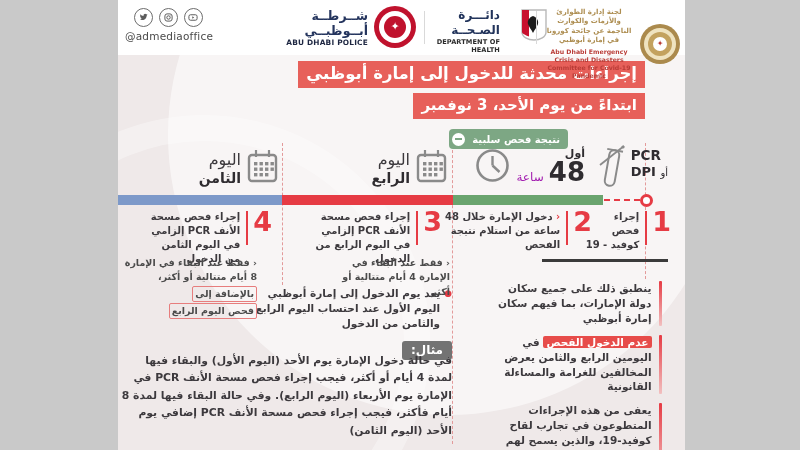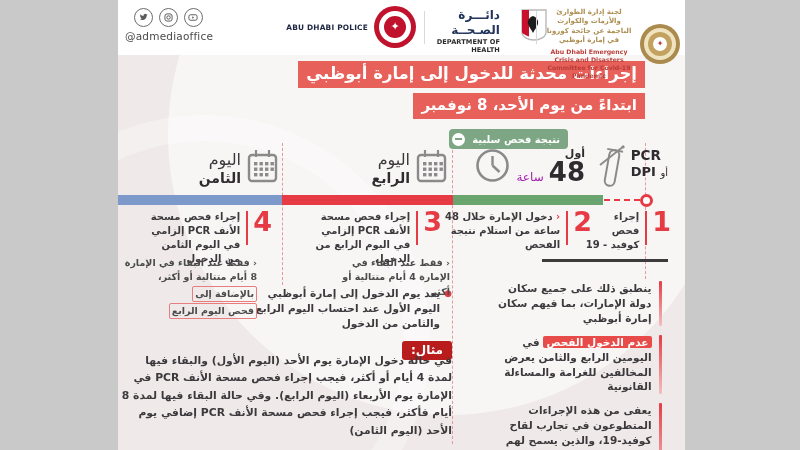--- a/index.html
+++ b/index.html
@@ -113,21 +113,21 @@
   .rbullet{display:flex;margin-bottom:9px}
   .rbar{width:3.5px;background:linear-gradient(#e63b44,#f2c0c0);margin-left:7px;flex:none;border-radius:1px}
   .rtext{font-size:10.5px;font-weight:bold;color:#3c393d;line-height:1.42;text-align:right}
   .hl{background:#e74c4a;color:#fff;padding:0 3px;border-radius:2px}
 
   
   .midcol{position:absolute;right:233px;top:231px;width:214px}
   .mbullet{display:flex}
   .mdot{color:#e63b44;font-size:9px;margin-left:4px;line-height:1.6;flex:none}
   .mtext{font-size:10.5px;font-weight:bold;color:#3c393d;line-height:1.45;text-align:right}
-  .exlabel{display:inline-block;margin-top:9px;background:#b91c1c;color:#fff;font-size:12px;font-weight:bold;
+  .exlabel{display:inline-block;margin-top:9px;background:#737373;color:#fff;font-size:12px;font-weight:bold;
            padding:2px 9px 3px;border-radius:3px}
   .extext{position:absolute;right:233px;top:297px;width:334px;font-size:10.8px;font-weight:bold;
           color:#3c393d;line-height:1.62;text-align:right}
 </style>
 </head>
 <body>
 
 <div class="stage">
   <div class="page">
 
@@ -152,20 +152,21 @@
                 <rect x="1" y="1.5" width="9" height="6" rx="1.8"></rect>
                 <path d="M4.7 3.2 6.8 4.5 4.7 5.8z" fill="currentColor" stroke="none"></path>
               </svg>
           </span>
         </div>
         <div class="handle">@admediaoffice</div>
       </div>
 
       <div class="police">
         <div class="p-text">
+          <div class="p-ar">شــرطــة أبــوظبــي</div>
           <div class="p-en">ABU DHABI POLICE</div>
         </div>
         <div class="p-emblem">
           <div class="w1"></div>
             <div class="r2"></div>
             <div class="f">✦</div>
         </div>
       </div>
 
       <div class="hdiv" style="left:306px"></div>
@@ -197,21 +198,21 @@
             <div class="g3">✦</div>
         </div>
       </div>
     </div>
 
     <div class="bodyarea">
       <div class="wm1"></div>
       <div class="wm2"></div>
 
       <div class="banner b1">إجراءات محدثة للدخول إلى إمارة أبوظبي</div>
-      <div class="banner b2">ابتداءً من يوم الأحد، 8 نوفمبر</div>
+      <div class="banner b2">ابتداءً من يوم الأحد، 3 نوفمبر</div>
 
       <div class="vdash vd1"></div>
       <div class="vdash vd2"></div>
       <div class="vdash vd3"></div>
 
       <div class="pill">
         <span class="txt">نتيجة فحص سلبية</span>
         <span class="minus"></span>
       </div>
 

